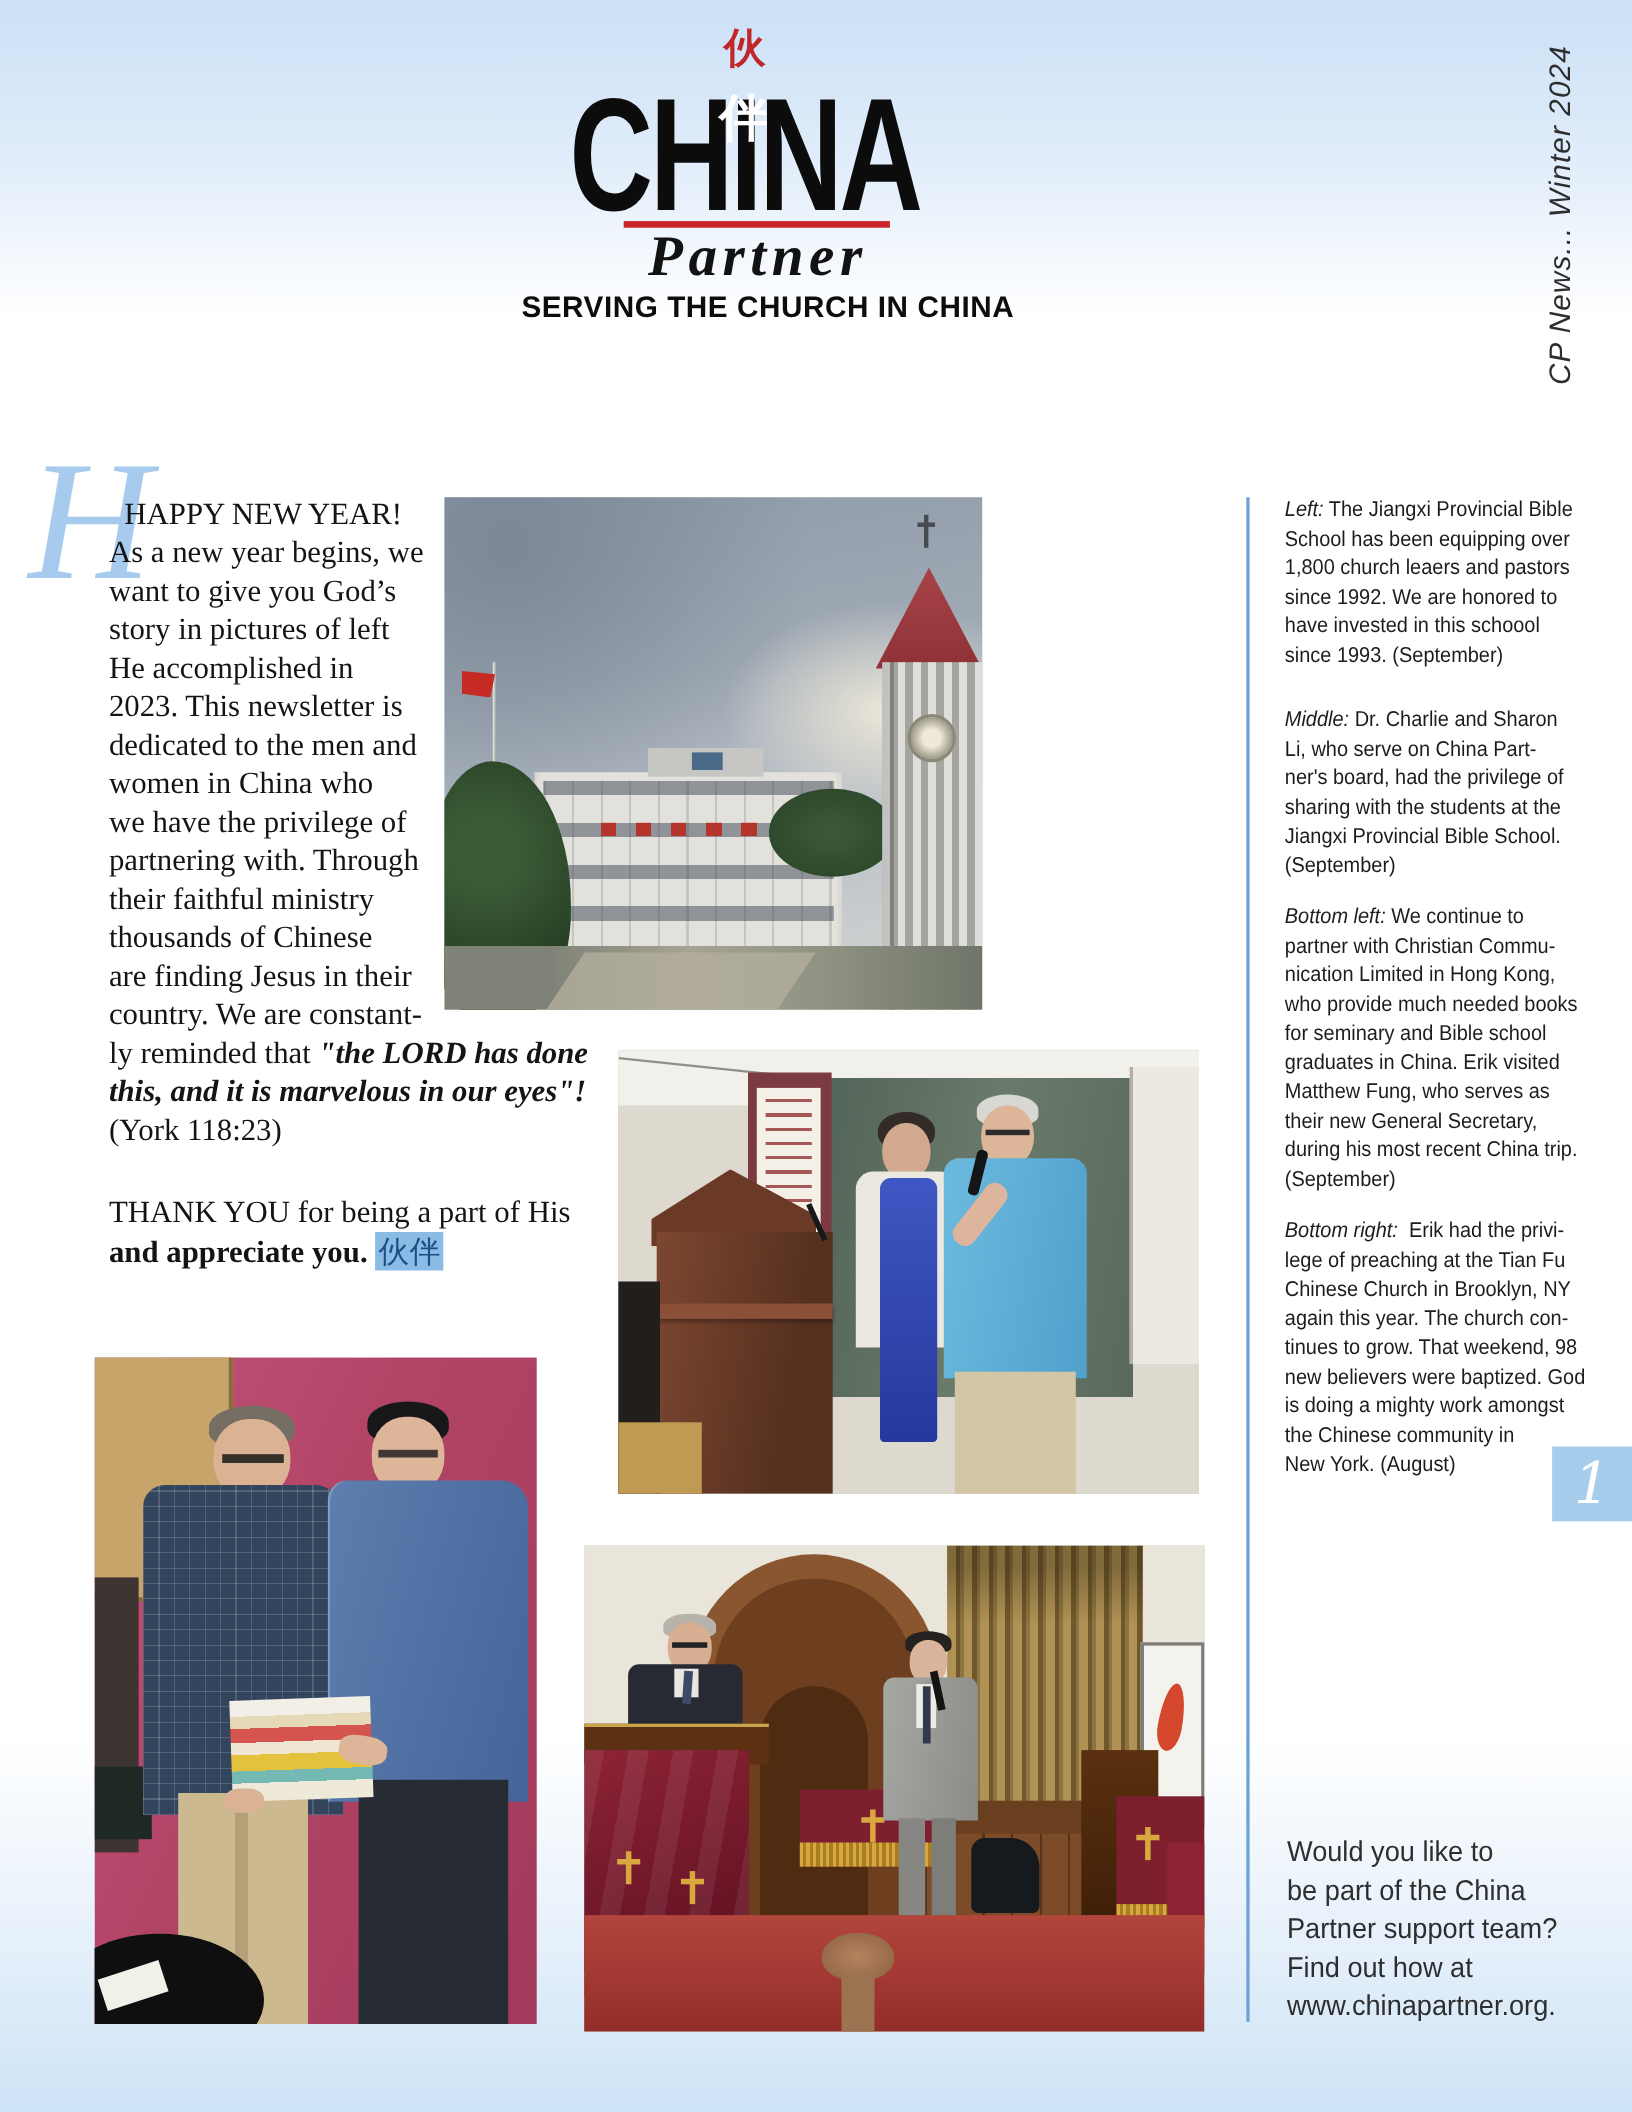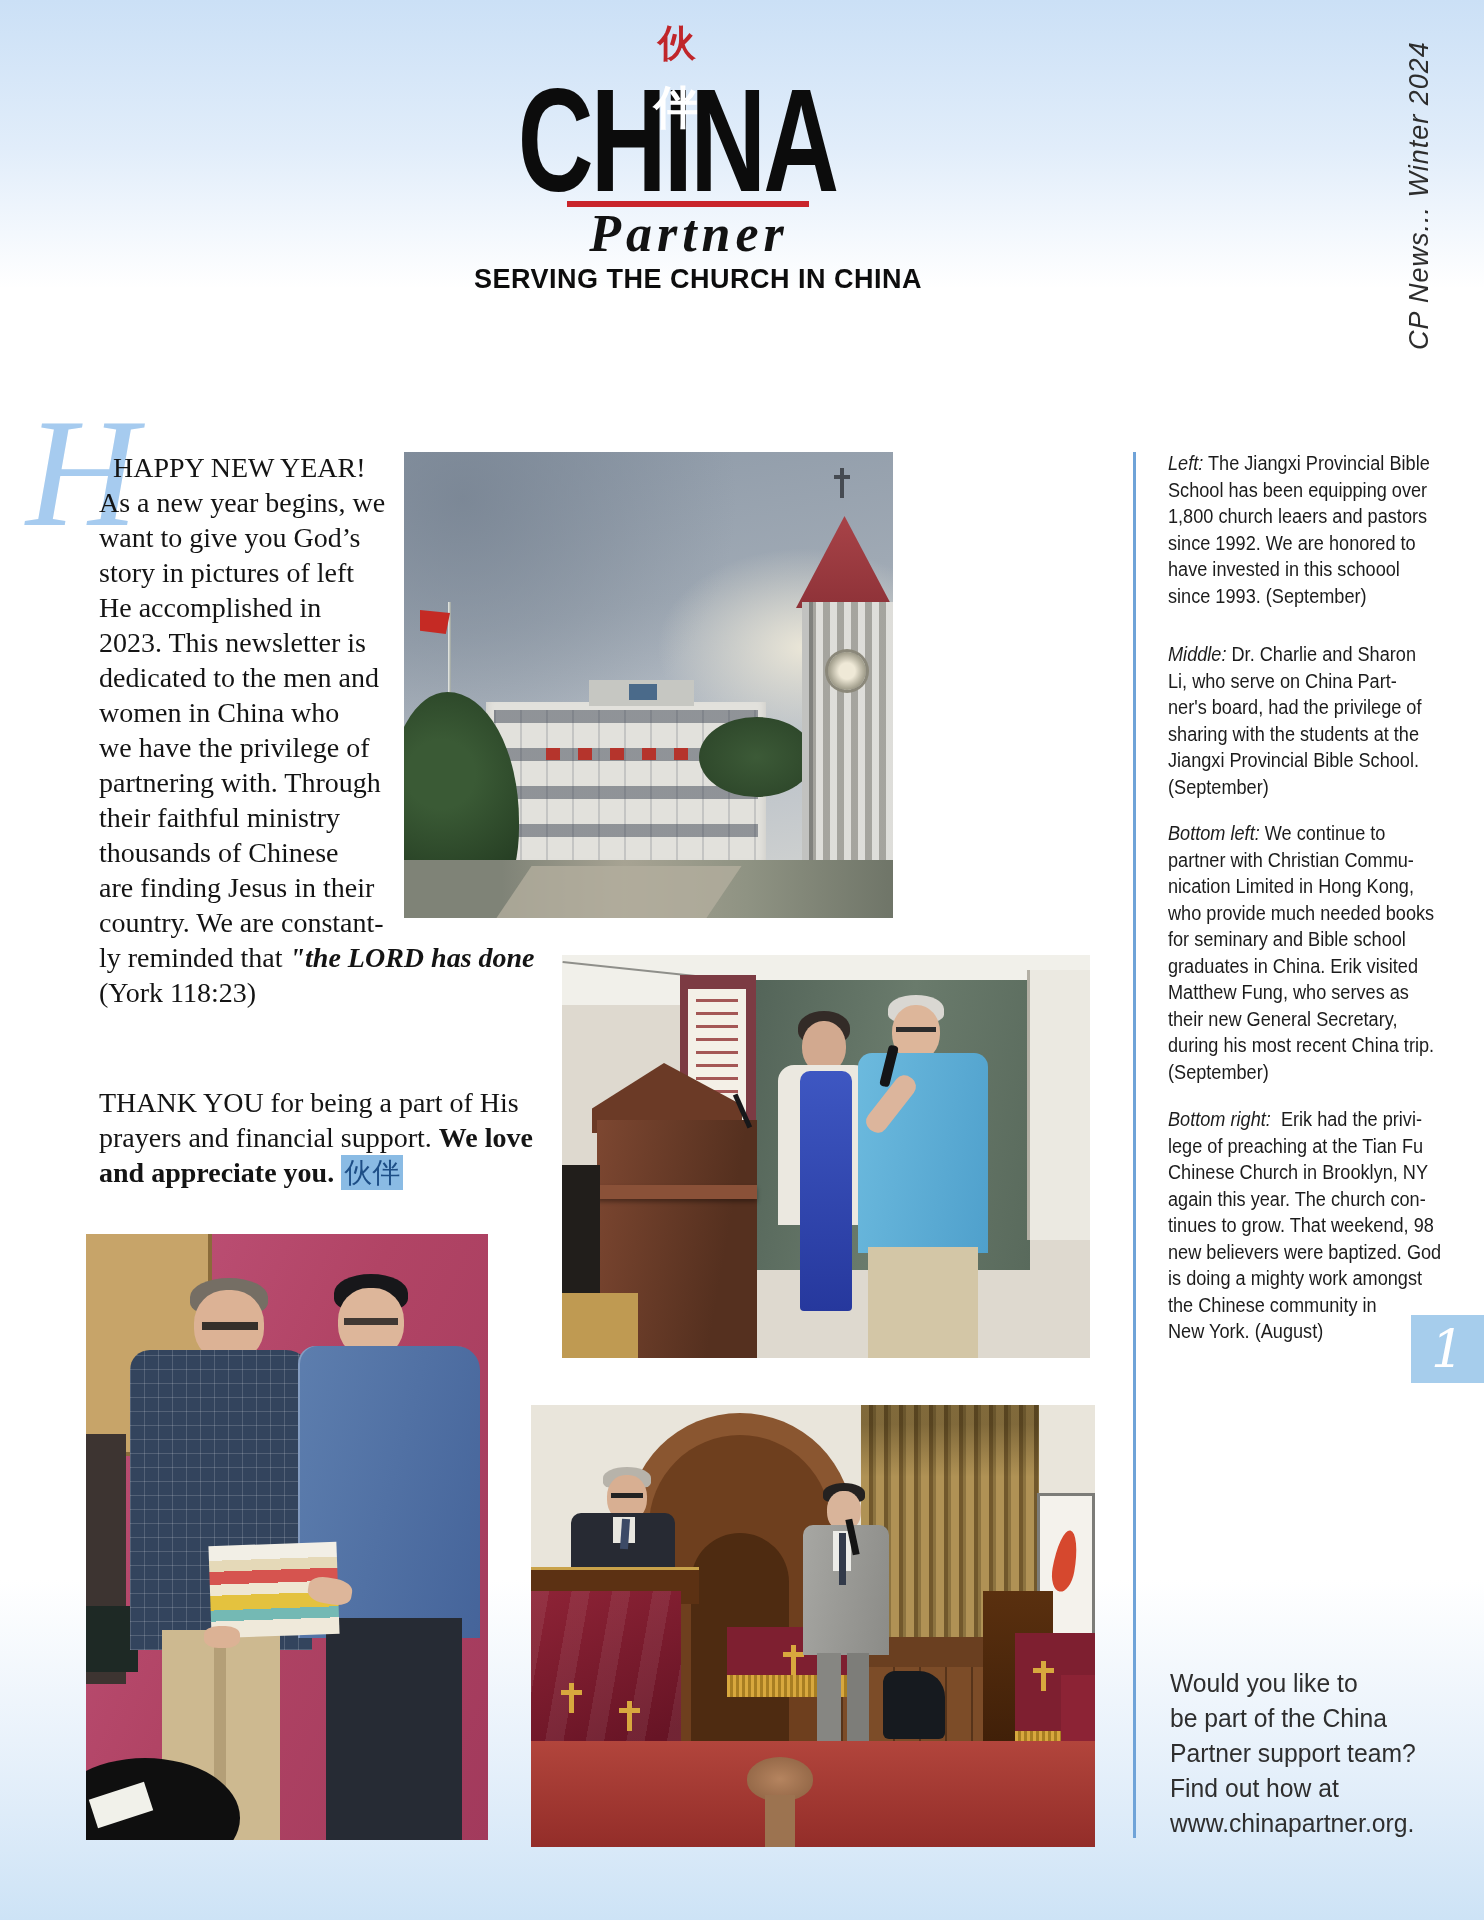--- a/index.html
+++ b/index.html
@@ -242,25 +242,25 @@
       <div class="line">women in China who</div>
       <div class="line">we have the privilege of</div>
       <div class="line">partnering with. Through</div>
       <div class="line">their faithful ministry</div>
       <div class="line">thousands of Chinese</div>
       <div class="line">are finding Jesus in their</div>
       <div class="line">country. We are constant-</div>
     </div>
   <div class="abs copy pquote">
       <div class="line"><span>ly reminded that </span><span class="seg-bi">"the LORD has done</span></div>
+      <div class="line"><span class="seg-bi">this, and it is marvelous in our eyes"!</span></div>
       <div class="line"><span>(York 118:23)</span></div>
     </div>
   <div class="abs copy p3">
       <div class="line"><span>THANK YOU for being a part of His</span></div>
-      <div class="line"><span>prayers and financial support. </span><span class="seg-b">We love</span></div>
       <div class="line"><span class="seg-b">and appreciate you. </span><span class="seg-chip">伙伴</span></div>
     </div>
 
   <div class="abs photo ph1">
     <div class="abs p1sky"></div>
     <div class="abs p1pole"></div>
     <div class="abs p1flag"></div>
     <div class="abs p1bld">
       <div class="abs p1win"></div>
       <div class="abs p1ban"></div>

